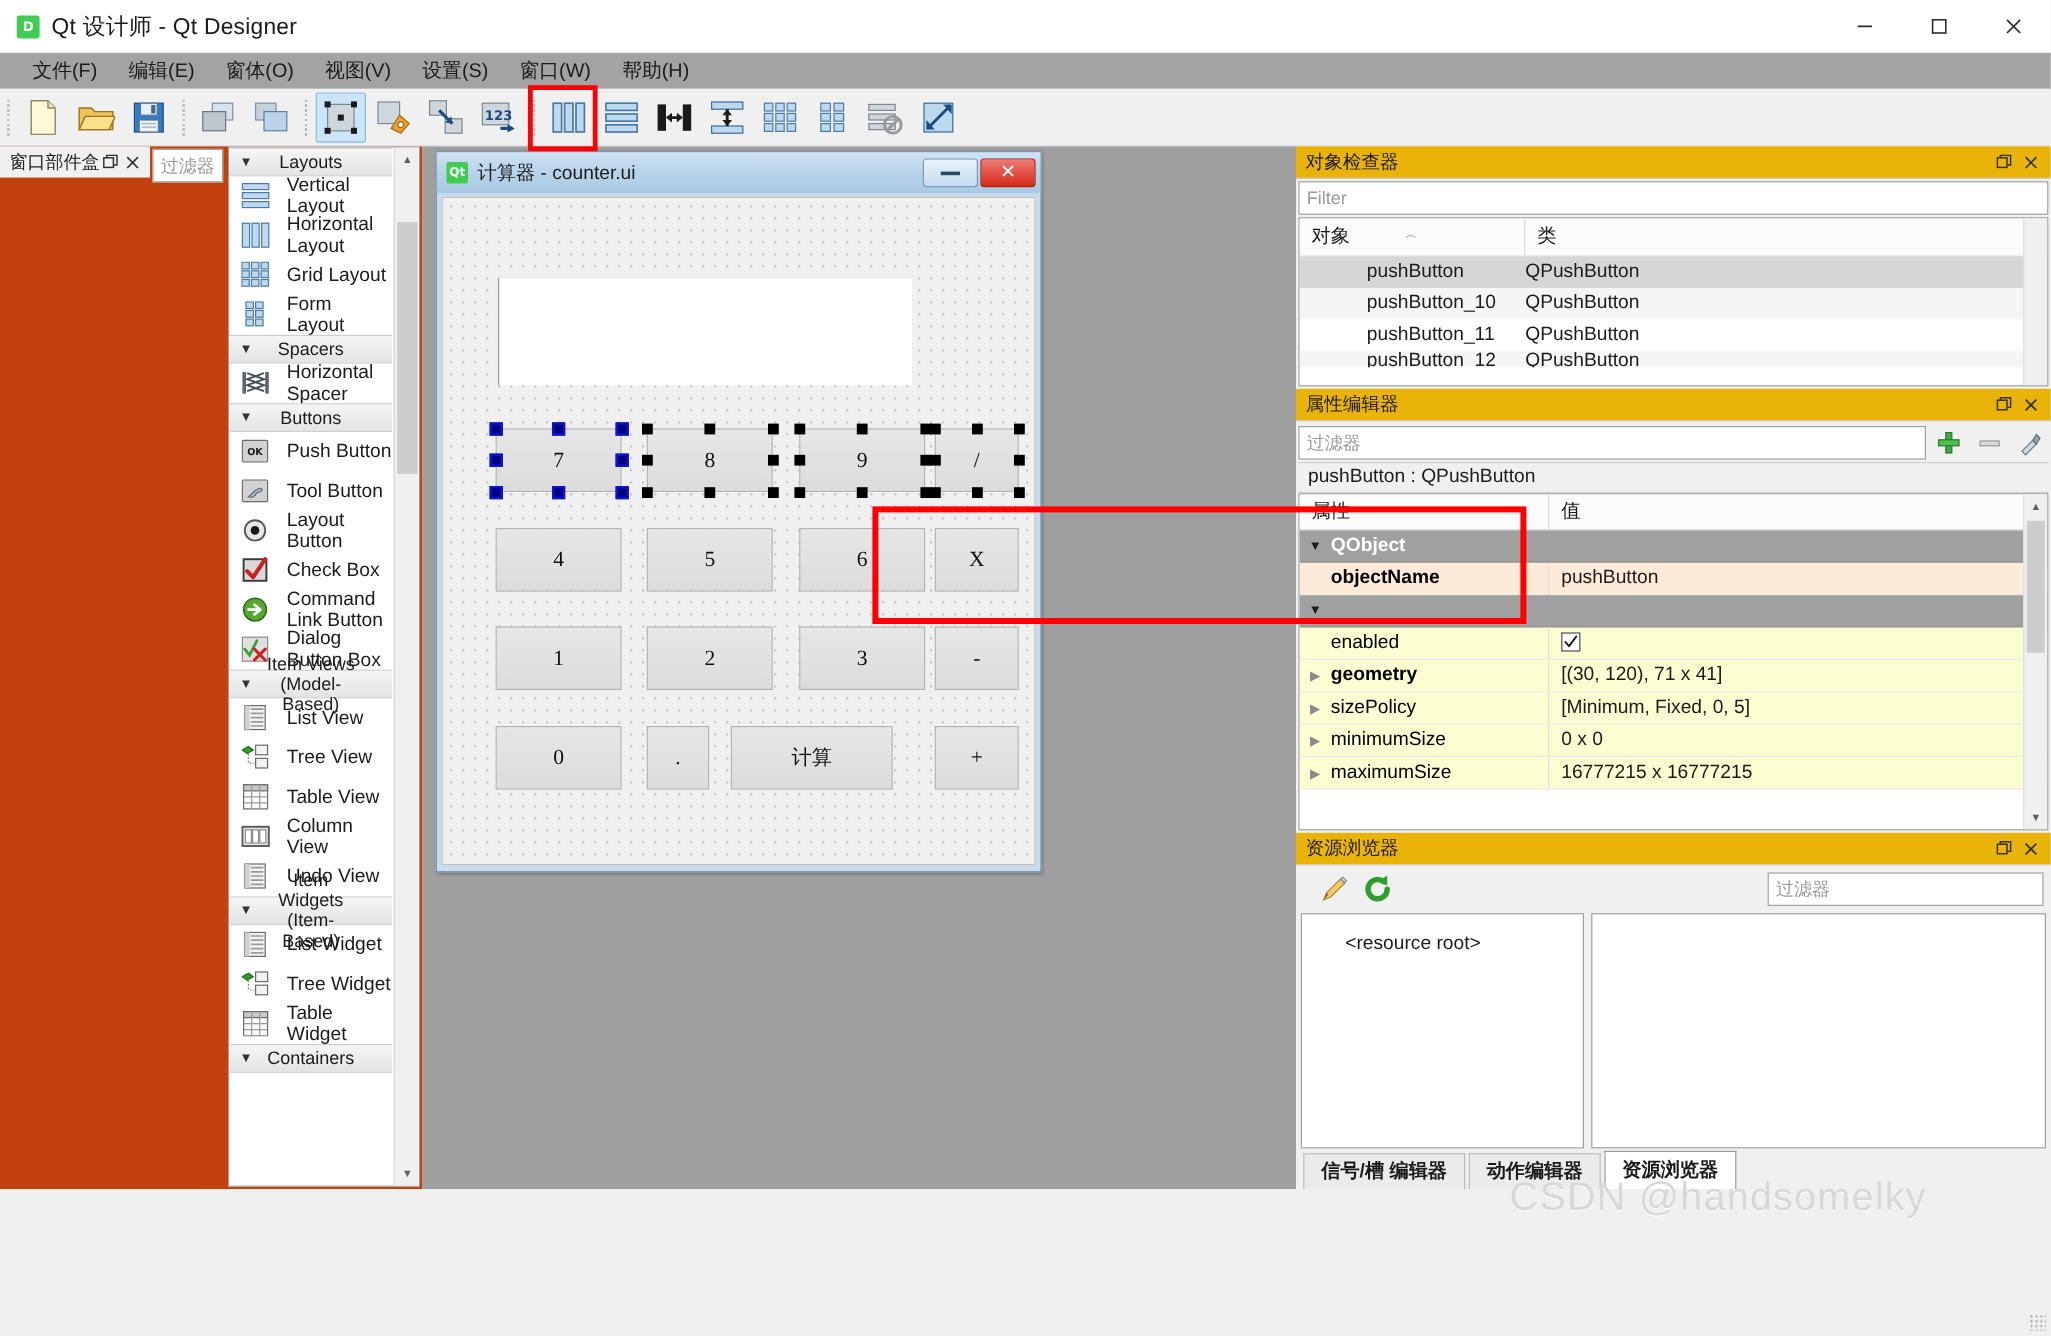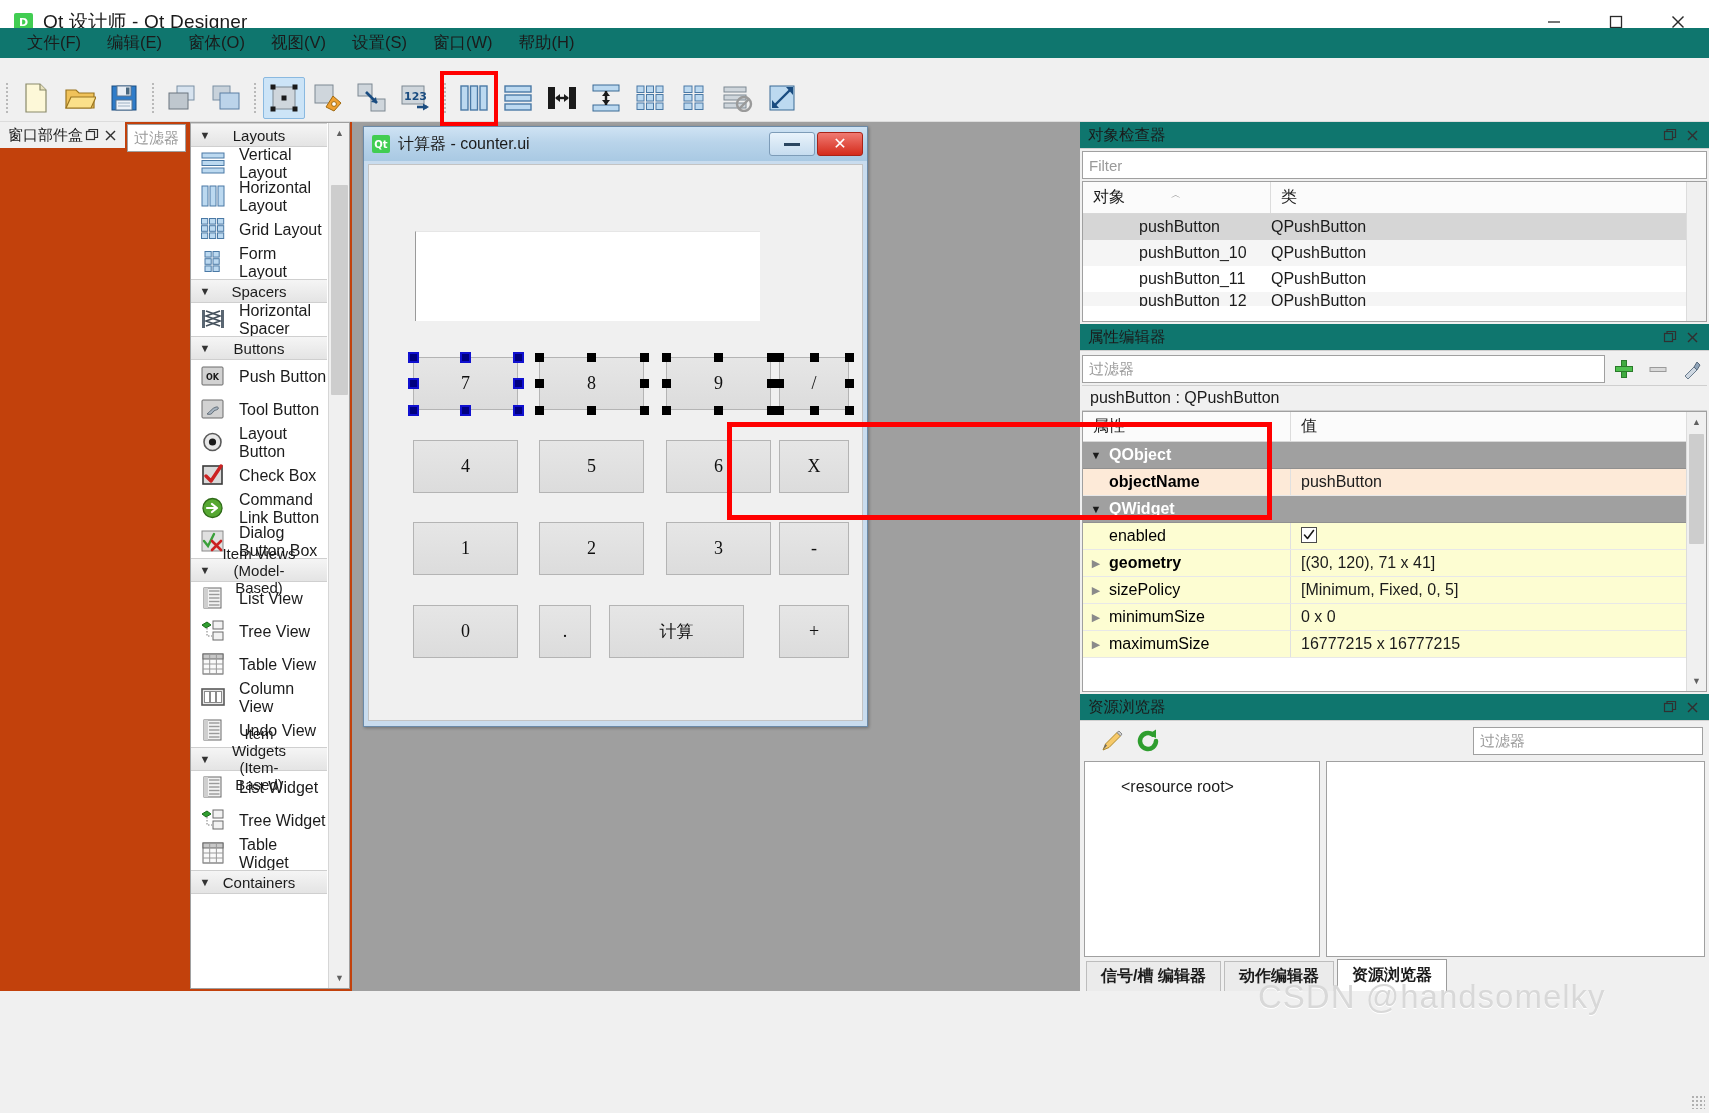--- a/index.html
+++ b/index.html
@@ -34,22 +34,22 @@
   #title-text { font-size: 19px; color: #1b1b1b; letter-spacing: 0.2px; }
   #title-buttons { position: absolute; right: 0; top: 0; height: 44px; display: flex; }
   .tb-btn {
     width: 62px; height: 44px; display: flex; align-items: center; justify-content: center;
     color: #2a2a2a;
   }
   .tb-btn svg { display: block; }
 
   
   #menubar {
-    position: absolute; left: 0; top: 28px; width: 1709px; height: 30px;
-    background: #0f766e;
+    position: absolute; left: 0; top: 44px; width: 1709px; height: 30px;
+    background: #a3a3a3;
     display: flex; align-items: center; padding-left: 14px;
   }
   .menu-item {
     font-size: 16.5px; color: #1b1b1b; padding: 2px 13px 3px 13px;
     white-space: nowrap;
   }
 
   
   #toolbar {
     position: absolute; left: 0; top: 74px; width: 1709px; height: 48px;
@@ -175,21 +175,21 @@
     border: 5px solid #ff0000; z-index: 45; pointer-events: none;
   }
 
   
   #rightcol {
     position: absolute; left: 1080px; top: 122px; width: 629px; height: 869px;
     display: flex; flex-direction: column; background: #f0f0f0;
   }
   .rdock-title {
     height: 27px; display: flex; align-items: center; padding: 0 6px 0 8px;
-    font-size: 15.5px; color: #1b1b1b; background: #0f766e;
+    font-size: 15.5px; color: #1b1b1b; background: #eab308;
     border-bottom: 1px solid #d0d0d0;
   }
   .rdock-title .t { flex: 1; }
   .rdock-title .ic { width: 22px; height: 22px; display:flex; align-items:center; justify-content:center; }
 
   
   #objinspector { height: 202px; display: flex; flex-direction: column; }
   .rfilter {
     height: 28px; margin: 2px 2px 0 2px; background:#fff; border:1px solid #a0a0a0;
     display:flex; align-items:center; padding:0 6px; font-size:15px; color:#9a9a9a;
@@ -862,21 +862,20 @@
             <div class="pe-row c-obj">
               <div class="n">
                 <span class="exp"></span>
                 <span class="lbl bold">objectName</span>
               </div>
               <div class="v">pushButton</div>
             </div>
             <div class="pe-row group">
               <div class="n">
                 <span class="exp">▼</span>
-                <span class="lbl">QWidget</span>
               </div>
             </div>
             <div class="pe-row c-wid">
               <div class="n">
                 <span class="exp"></span>
                 <span class="lbl">enabled</span>
               </div>
               <div class="v" style="padding-left: 0px;"><span class="chk">
                   <svg width="12" height="12" viewBox="0 0 12 12">
                     <path d="M1.5 6 L4.5 9.5 L10.5 1.5" fill="none" stroke="#1a1a1a" stroke-width="1.6" stroke-linecap="round" stroke-linejoin="round"></path>

